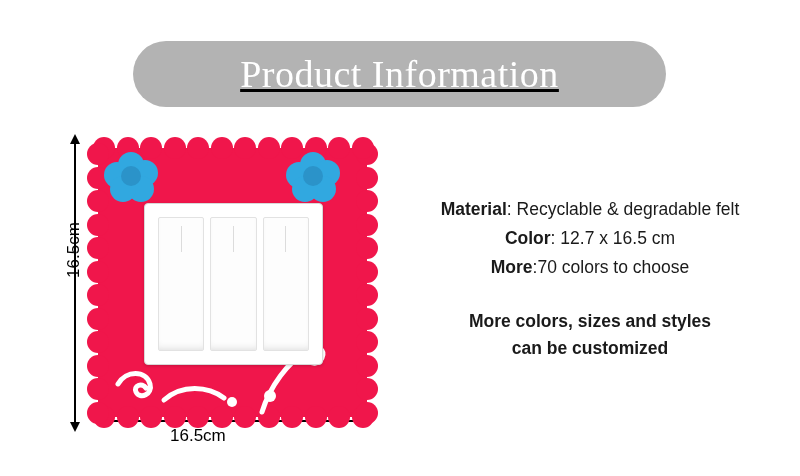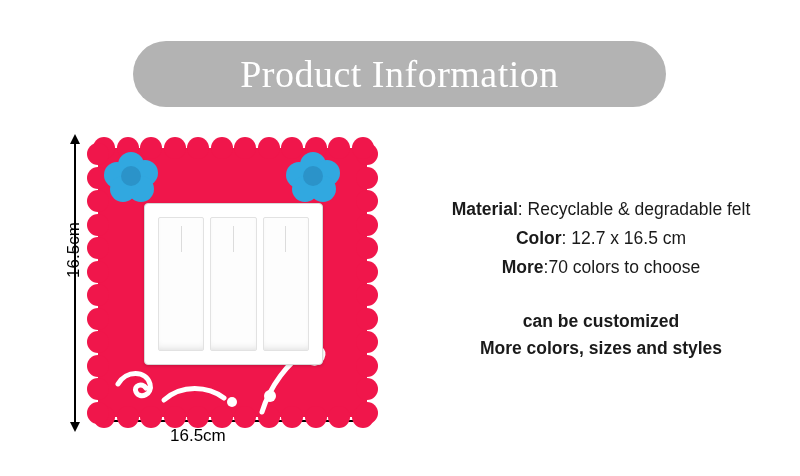--- a/index.html
+++ b/index.html
@@ -20,20 +20,21 @@
     position: absolute;
     left: 133px;
     top: 41px;
     width: 533px;
     height: 66px;
     background: #b3b3b3;
     border-radius: 33px;
     display: flex;
     align-items: center;
     justify-content: center;
+    text-decoration: underline;
   }
   .banner-title {
     color: #ffffff;
     font-family: "Liberation Serif", serif;
     font-size: 38px;
     letter-spacing: 0.5px;
     line-height: 1;
   }
 
   
@@ -215,21 +216,21 @@
     position: absolute;
     left: 22px;
     top: 200px;
     width: 240px;
     height: 80px;
   }
 
   
   .specs {
     position: absolute;
-    left: 406px;
+    left: 395px;
     top: 195px;
     width: 390px;
     text-align: center;
     color: #1a1a1a;
   }
   .spec-line {
     font-size: 17.5px;
     line-height: 29px;
     white-space: nowrap;
   }
@@ -356,16 +357,16 @@
 
   <div class="spec-line">
     <span class="lbl">Color</span><span>: </span><span>12.7 x 16.5 cm</span>
   </div>
 
   <div class="spec-line">
     <span class="lbl">More</span><span>:</span><span>70 colors to choose</span>
   </div>
 
   <div class="note">
+    <div class="note-line">More colors, sizes and styles</div>
     <div class="note-line">can be customized</div>
-    <div class="note-line">More colors, sizes and styles</div>
   </div>
 </div>
 
 </body></html>

